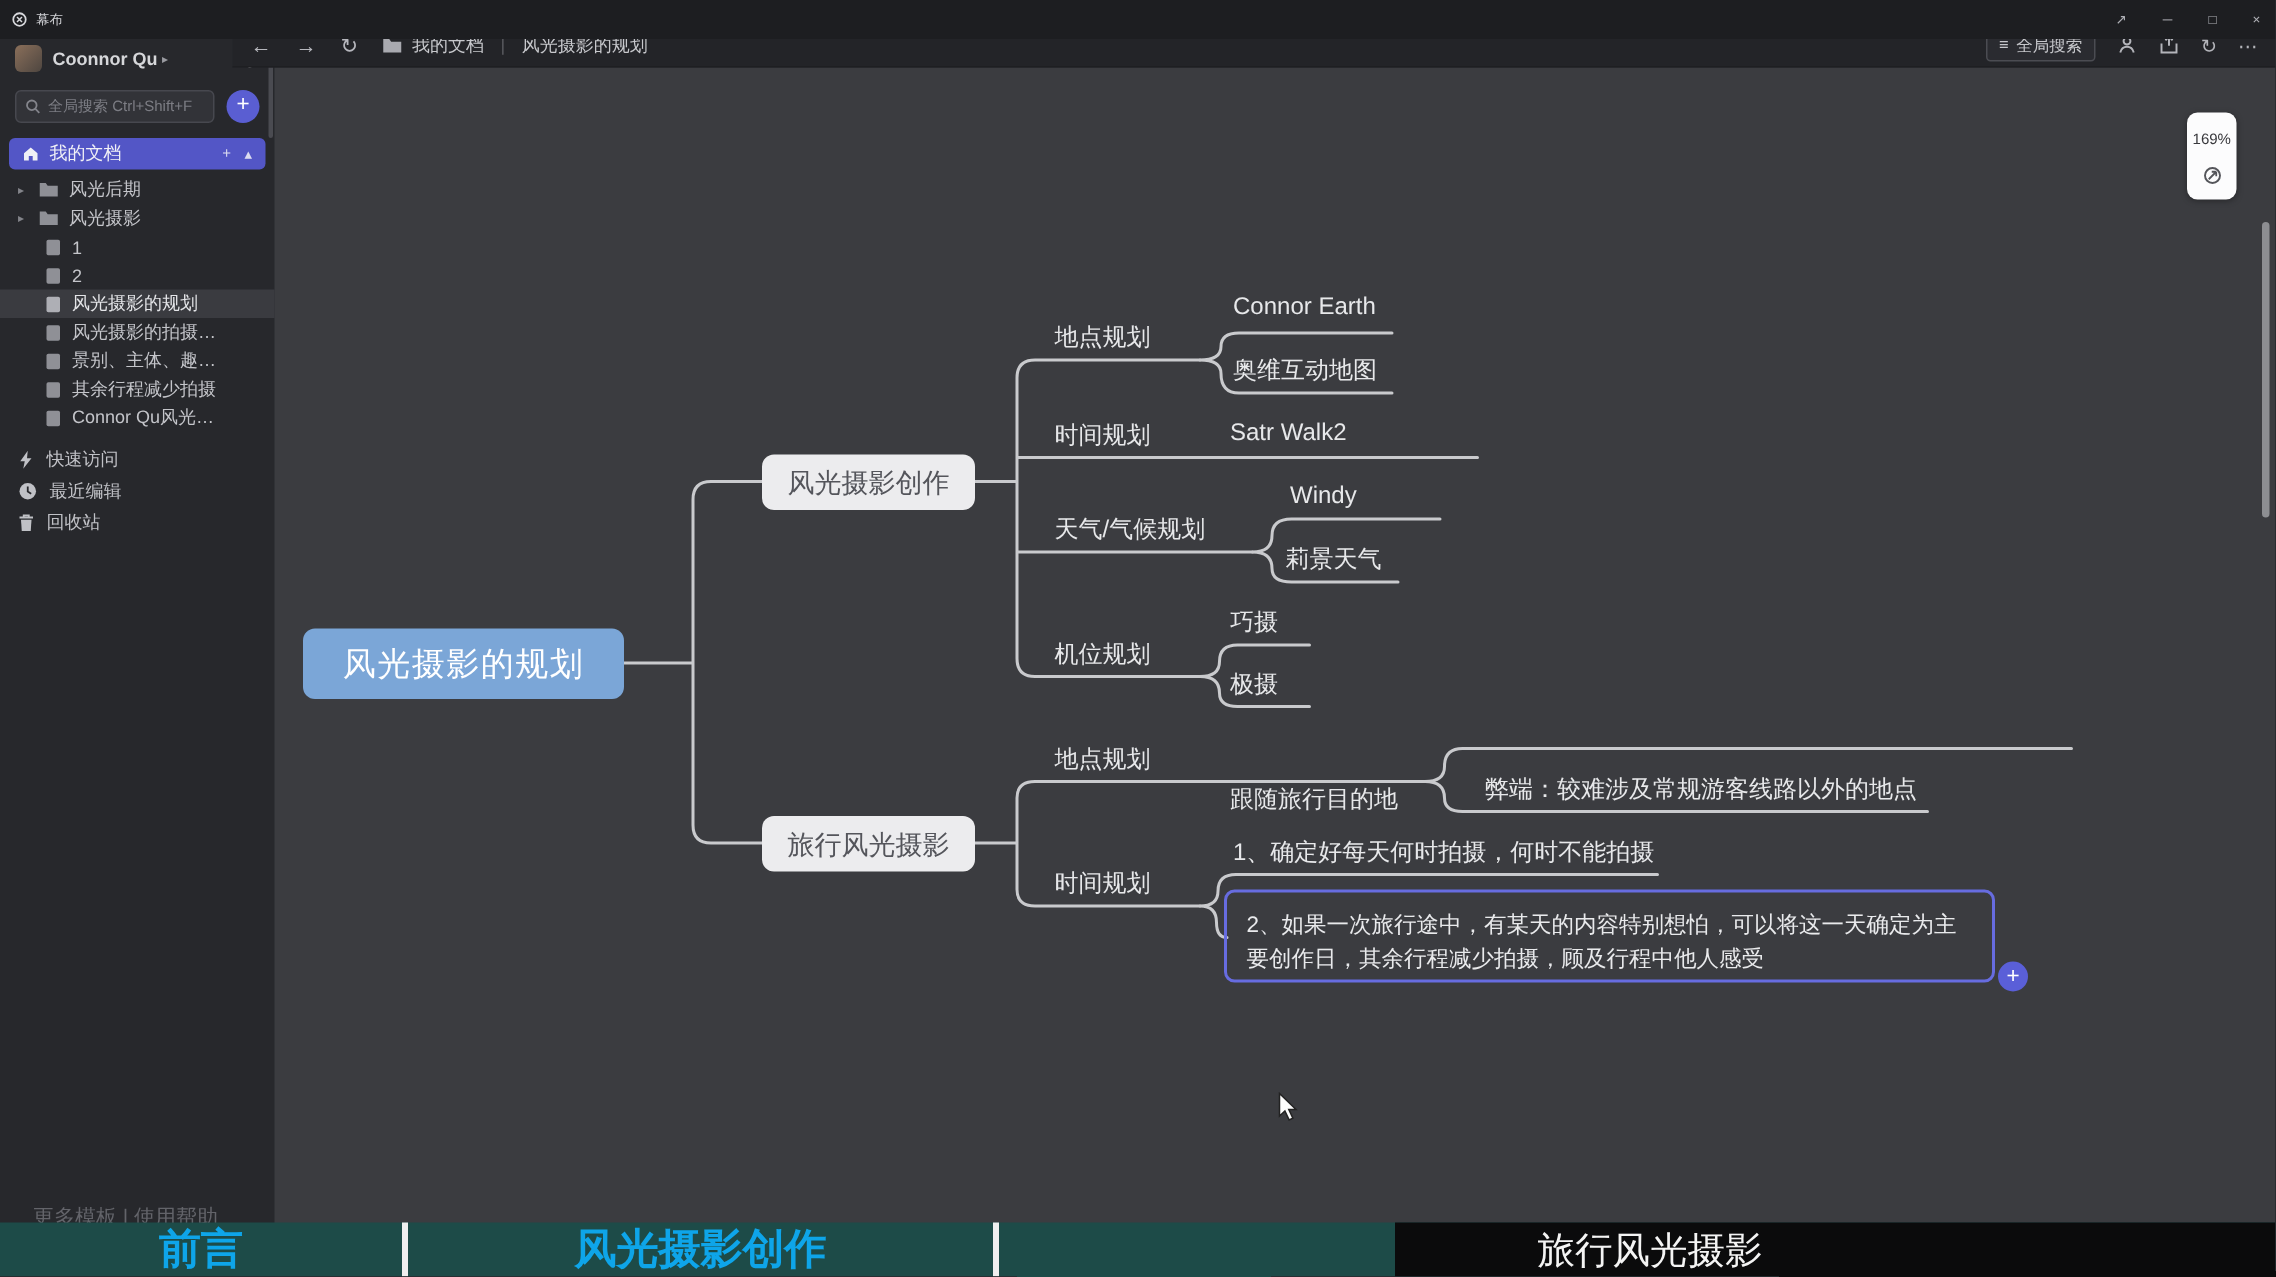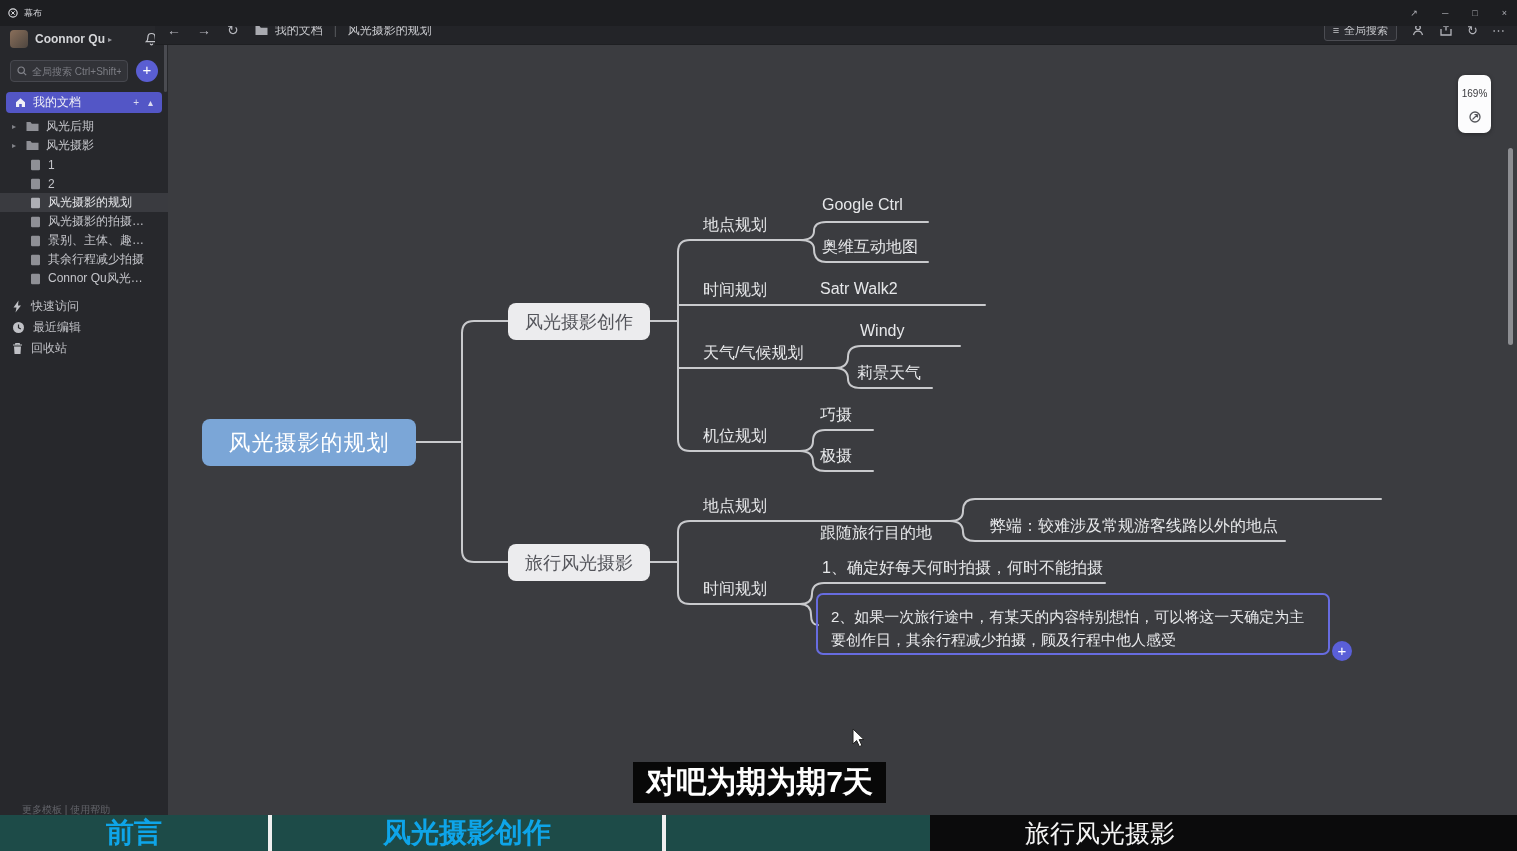--- a/index.html
+++ b/index.html
@@ -16,21 +16,21 @@
   
   .toolbar { position:absolute; top:16px; left:155px; right:0; height:29px; background:#232428; border-bottom:1px solid #1e1f22; display:flex; align-items:center; padding:0 12px; z-index:20; }
   .toolbar .nav { display:flex; align-items:center; gap:16px; color:#b6b7bd; font-size:14px; }
   .toolbar .crumb { display:flex; align-items:center; gap:7px; margin-left:16px; font-size:12px; color:#c7c8cc; }
   .toolbar .crumb .sep { color:#5a5b60; margin:0 4px; }
   .toolbar .right { margin-left:auto; display:flex; align-items:center; gap:14px; }
   .outline-btn { display:flex; align-items:center; gap:5px; border:1px solid #4b4c52; border-radius:3px; padding:2px 8px; color:#c6c7cb; font-size:11px; background:#2a2b30; }
   .tb-ico { color:#b3b4ba; font-size:13px; }
 
   
-  .sidebar { position:absolute; top:16px; left:0; width:168px; bottom:0; background:#27282c; z-index:15; padding-top:8px; }
+  .sidebar { position:absolute; top:16px; left:0; width:183px; bottom:0; background:#27282c; z-index:15; padding-top:8px; }
   .side-scroll { position:absolute; right:1px; top:6px; width:3px; height:70px; background:#4a4b51; border-radius:2px; }
   .user-row { height:30px; display:flex; align-items:center; padding:0 10px; }
   .avatar { width:18px; height:18px; border-radius:4px; background:linear-gradient(135deg,#8a6f5a,#4e4640); margin-right:7px; }
   .user-name { font-size:12px; color:#d6d7da; font-weight:bold; }
   .user-caret { font-size:8px; color:#9a9ba1; margin-left:3px; }
   .bell { margin-left:auto; position:relative; }
   .bell .dot { position:absolute; right:-2px; top:-2px; width:4px; height:4px; border-radius:50%; background:#e8e8ea; }
   .search-row { display:flex; align-items:center; padding:6px 10px 6px 10px; gap:8px; }
   .search-box { flex:1; display:flex; align-items:center; gap:5px; background:#323338; border:1px solid #47484f; border-radius:4px; height:22px; padding:0 6px; }
   .search-box input { flex:1; width:60px; background:transparent; border:none; outline:none; font-size:10px; color:#d9dade; font-family:"Liberation Sans", sans-serif; }
@@ -41,21 +41,21 @@
   .mydocs-row .ops { margin-left:auto; display:flex; gap:9px; color:#dcdcf0; font-size:10px; }
   .tree { margin-top:2px; }
   .trow { height:19px; display:flex; align-items:center; font-size:12px; color:#c4c5ca; padding-left:12px; }
   .trow.doc { padding-left:30px; }
   .trow .caret { width:14px; font-size:8px; color:#83848a; }
   .trow .lbl { margin-left:7px; white-space:nowrap; overflow:hidden; text-overflow:ellipsis; max-width:106px; }
   .trow.selected { background:#3a3b40; color:#e4e5e8; }
   .shortcuts { margin-top:8px; }
   .srow { height:21px; display:flex; align-items:center; padding-left:12px; font-size:12px; color:#c0c1c6; }
   .srow .lbl { margin-left:8px; }
-  .side-note { position:absolute; left:22px; top:787px; font-size:10px; color:#63646a; white-space:nowrap; }
+  .side-note { position:absolute; left:22px; top:787px; font-size:14px; color:#63646a; white-space:nowrap; }
 
   
   .canvas { position:absolute; top:45px; left:155px; right:0; bottom:0; background:#3b3c40; overflow:hidden; }
   .lines { position:absolute; top:0; left:0; z-index:1; }
   .mnode { position:absolute; z-index:2; font-size:16px; color:#e7e8ea; white-space:nowrap; }
   .root-node { position:absolute; left:47px; top:374px; width:214px; height:47px; background:#7ba6d7; border-radius:8px; color:#fff; font-size:22px; letter-spacing:1px; display:flex; align-items:center; justify-content:center; z-index:2; }
   .branch-node { position:absolute; width:142px; height:37px; background:#ececee; border-radius:8px; color:#54555b; font-size:18px; display:flex; align-items:center; justify-content:center; z-index:2; }
   .sel-node { position:absolute; left:661px; top:548px; width:514px; height:62px; border:2px solid #676ce0; border-radius:7px; padding:10px 13px; font-size:15px; line-height:1.55; color:#e9eaec; z-index:3; }
   .node-plus { position:absolute; left:1177px; top:596px; width:20px; height:20px; border-radius:50%; background:#5a5fd8; color:#fff; font-size:15px; line-height:19px; text-align:center; z-index:4; }
   .zoom-widget { position:absolute; left:1303px; top:30px; width:33px; height:58px; background:#fcfcfd; border-radius:7px; box-shadow:0 1px 4px rgba(0,0,0,.35); z-index:5; display:flex; flex-direction:column; align-items:center; padding-top:13px; gap:11px; }
@@ -256,21 +256,21 @@
       <path d="M495,517 H523 M523,487 V548 M523,487 Q523,476 535,476 H795 M523,548 Q523,559 535,559 H645"></path>
       <path d="M795,476 Q808,476 808,466 Q808,454 820,454 H1226 M795,476 Q808,476 808,487 Q808,496 820,496 H1130"></path>
       <path d="M645,559 Q657,559 657,549 Q657,538 669,538 H950 M645,559 Q656,559 656,570 Q656,580 663,580"></path>
     </svg>
 
     <div class="root-node">风光摄影的规划</div>
     <div class="branch-node" style="left:353px; top:258px;">风光摄影创作</div>
     <div class="branch-node" style="left:353px; top:499px;">旅行风光摄影</div>
 
     <div class="mnode" style="left:548px; top:170px;">地点规划</div>
-    <div class="mnode" style="left:667px; top:151px;">Google Ctrl</div>
+    <div class="mnode" style="left:667px; top:151px;">Connor Earth</div>
     <div class="mnode" style="left:667px; top:192px;">奥维互动地图</div>
     <div class="mnode" style="left:548px; top:235px;">时间规划</div>
     <div class="mnode" style="left:665px; top:235px;">Satr Walk2</div>
     <div class="mnode" style="left:548px; top:298px;">天气/气候规划</div>
     <div class="mnode" style="left:705px; top:277px;">Windy</div>
     <div class="mnode" style="left:702px; top:318px;">莉景天气</div>
     <div class="mnode" style="left:548px; top:381px;">机位规划</div>
     <div class="mnode" style="left:665px; top:360px;">巧摄</div>
     <div class="mnode" style="left:665px; top:401px;">极摄</div>
 
@@ -290,21 +290,20 @@
           <path d="M4.5 9.5L9.5 4.5M9.5 4.5h-3M9.5 4.5v3" stroke="#55565b" stroke-width="1.2" fill="none"></path>
         </svg>
     </div>
     <div class="canvas-scroll"></div>
 
     <svg class="cursor" width="14" height="20" viewBox="0 0 14 20">
         <polygon points="1,1 1,16 4.6,12.6 7.4,18.6 9.9,17.4 7.2,11.6 12,11.6" fill="#fdfdfd" stroke="#222" stroke-width="1"></polygon>
       </svg>
   </div>
 
-  <div class="subtitle">对吧为期为期7天</div>
 
   <div class="chapterbar">
     <div class="chap c1">前言</div>
     <div class="chap-sep"></div>
     <div class="chap c2">风光摄影创作</div>
     <div class="chap-sep"></div>
     <div class="chap c3"></div>
     <div class="chap c4">旅行风光摄影</div>
   </div>
 

